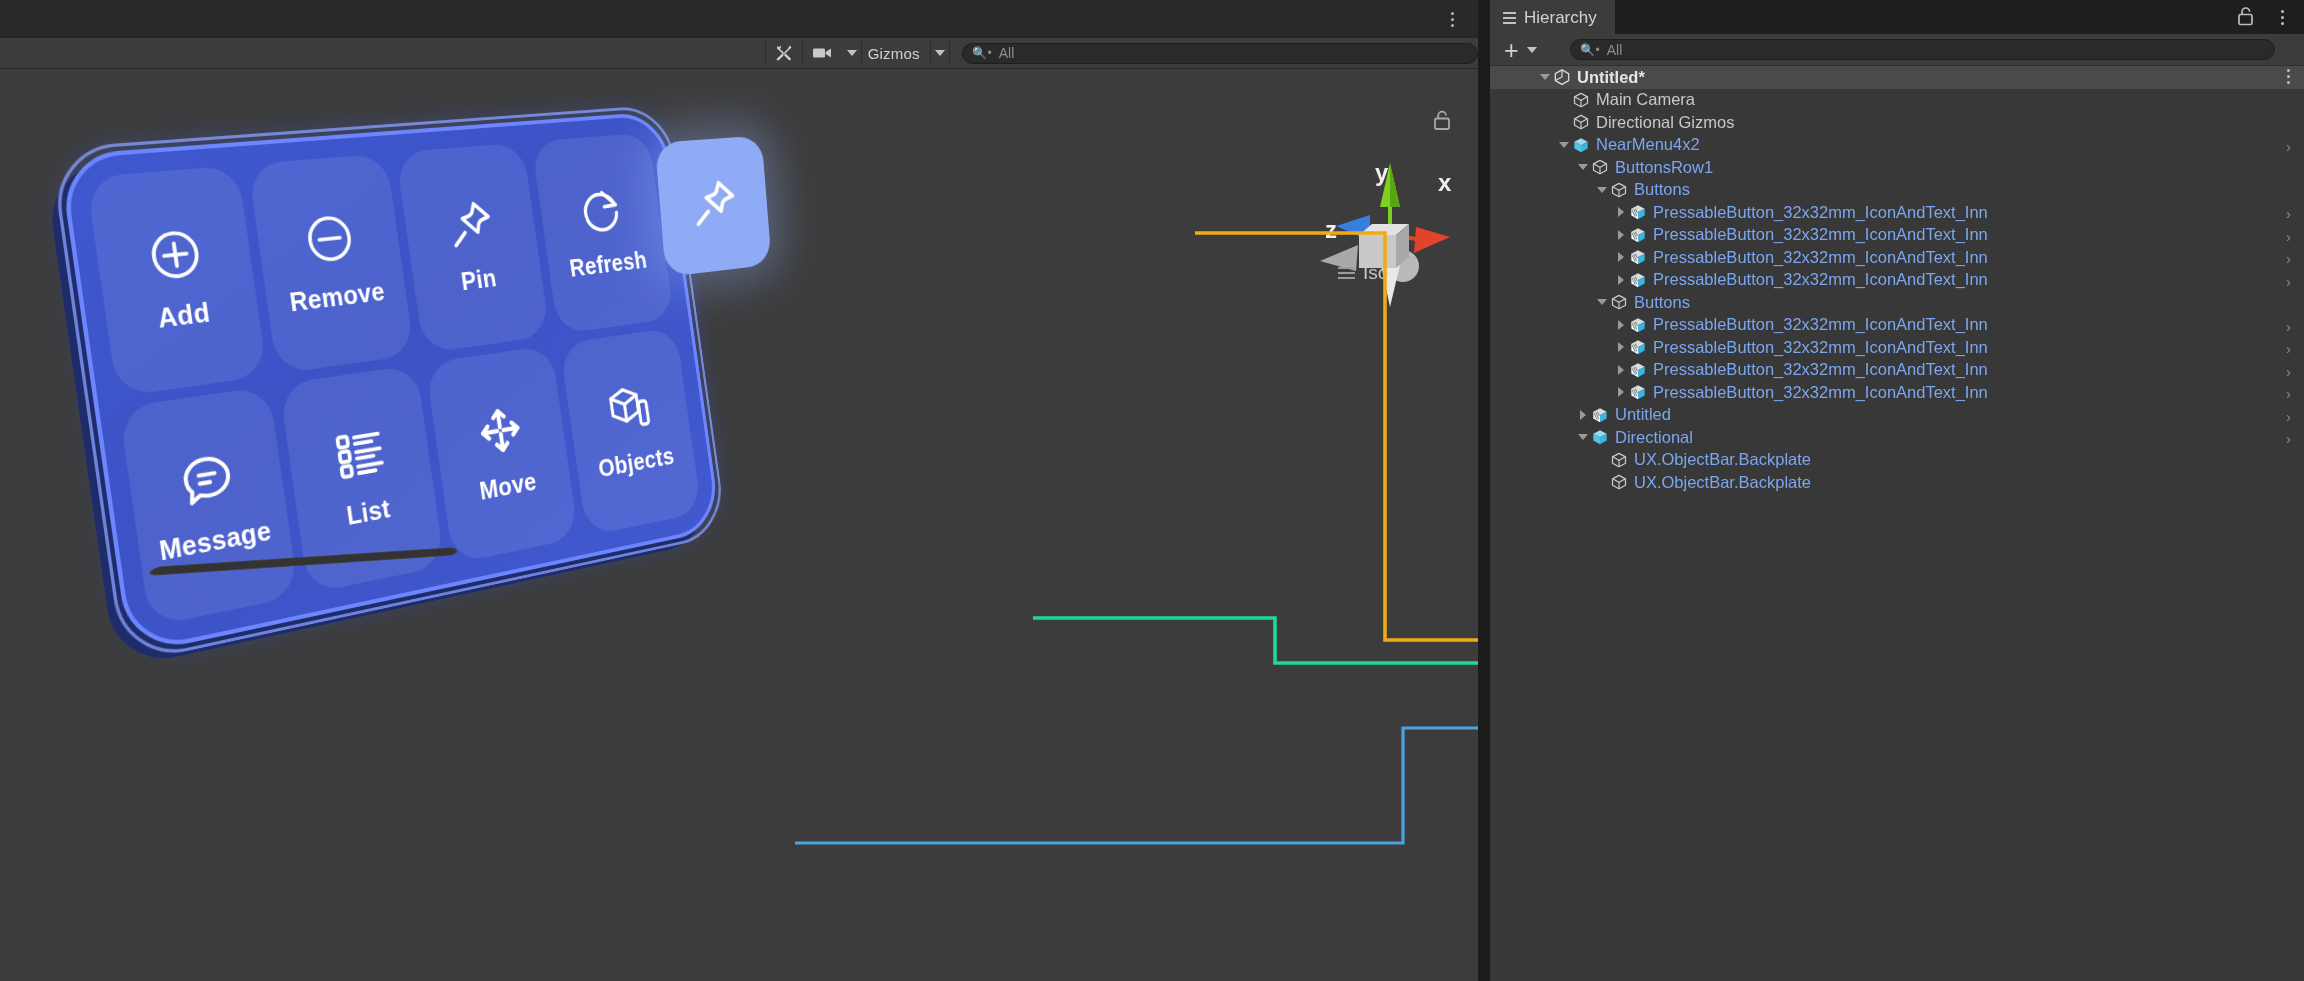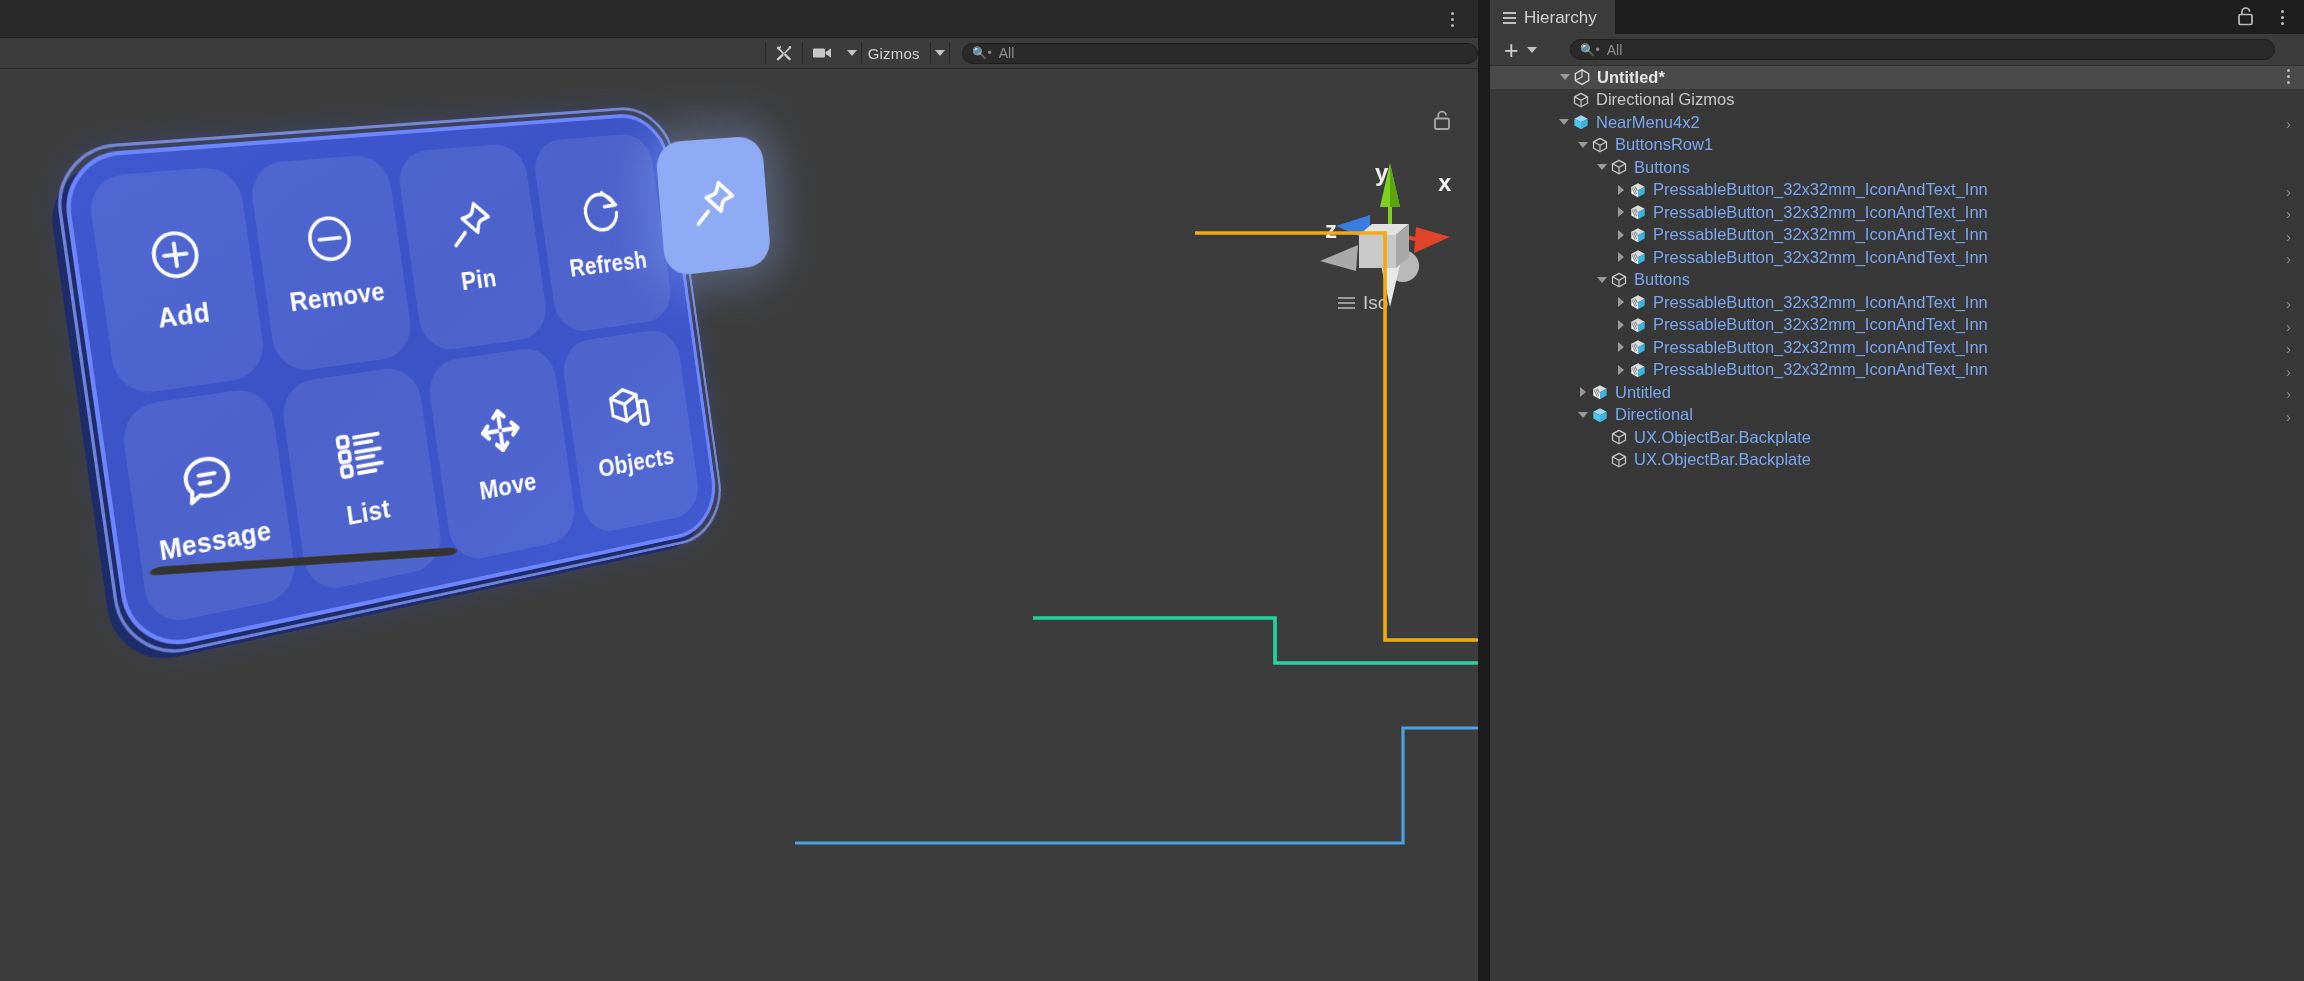--- a/index.html
+++ b/index.html
@@ -93,21 +93,21 @@
 
   
   .bar-shadow {
     position:absolute; left:152px; top:483px; width:310px; height:18px;
     background:#333333; border:2px solid #3f3f3f; border-radius:9px;
     transform: perspective(900px) rotateX(62deg) rotateZ(-8deg) skewX(-20deg);
   }
 
   
   .gizmo { position:absolute; left:1290px; top:60px; width:200px; height:190px; }
-  .iso-row { position:absolute; left:1338px; top:262px; display:flex; align-items:center; gap:8px;margin-top:30px; }
+  .iso-row { position:absolute; left:1338px; top:262px; display:flex; align-items:center; gap:8px; }
   .iso-lines { display:flex; flex-direction:column; gap:3px; }
   .iso-lines i { width:17px;height:2px;background:#9b9b9b;display:block;}
   .iso-txt { color:#c8c8c8; font-size:19px; }
   .lock-ic { position:absolute; left:1432px; top:105px; width:20px;height:22px;color:#a0a0a0;}
 
   
   .lines { position:absolute; left:0; top:0; width:1478px; height:981px; pointer-events:none; }
 
   
   .hier {
@@ -136,21 +136,21 @@
   .plus-btn .pl { color:#d0d0d0; font-size:25px; line-height:18px; font-weight:300;}
   .h-search {
     margin-left:20px; width:705px; height:21px; background:#2a2a2a; border:1px solid #1e1e1e;
     border-radius:11px; display:flex;align-items:center; gap:7px; padding:0 10px;
   }
   .h-search .sm{color:#8b8b8b;font-size:12px}
   .h-search .ph{color:#8e8e8e;font-size:14px}
 
   .tree { position:absolute; left:0; top:66px; width:814px; height:915px; background:#383838; overflow:hidden;}
   .row { position:relative; height:22.5px; display:flex; align-items:center; cursor:pointer; }
-  .row.sel { background:#4a4a4a;padding-left:20px; }
+  .row.sel { background:#4a4a4a; }
   .tw { width:17px; height:22px; display:flex; align-items:center; justify-content:center; flex:0 0 17px;}
   .tri-d { width:0;height:0;border-left:5px solid transparent;border-right:5px solid transparent;border-top:6px solid #9a9a9a;}
   .tri-r { width:0;height:0;border-top:5px solid transparent;border-bottom:5px solid transparent;border-left:6px solid #9a9a9a;}
   .gico { width:18px;height:18px;flex:0 0 18px;margin-right:6px; }
   .gico svg{width:100%;height:100%;display:block;}
   .rname { font-size:16.5px; white-space:nowrap; }
   .rname.plain { color:#c8c8c8; }
   .rname.prefab { color:#7ba6f0; }
   .rname.white { color:#e6e6e6; font-weight:bold; }
   .rowchev { position:absolute; right:13px; top:4px; color:#8d8d8d; font-size:15px; }
@@ -428,20 +428,31 @@
         </div>
         <div class="row">
           <div style="width: 65px; flex: 0 0 auto;"></div>
           <div class="tw"></div>
           <div class="gico">
             <svg viewBox="0 0 20 20">
               <path d="M10 2.6 L17.2 6.5 V13.6 L10 17.5 L2.8 13.6 V6.5 Z" fill="none" stroke="#c9c9c9" stroke-width="1.4" stroke-linejoin="round"></path>
               <path d="M2.8 6.5 L10 10.3 L17.2 6.5 M10 10.3 V17.5" fill="none" stroke="#c9c9c9" stroke-width="1.3"></path>
             </svg>
           </div>
+          <span class="rname plain">Main Camera</span>
+        </div>
+        <div class="row">
+          <div style="width: 65px; flex: 0 0 auto;"></div>
+          <div class="tw"></div>
+          <div class="gico">
+            <svg viewBox="0 0 20 20">
+              <path d="M10 2.6 L17.2 6.5 V13.6 L10 17.5 L2.8 13.6 V6.5 Z" fill="none" stroke="#c9c9c9" stroke-width="1.4" stroke-linejoin="round"></path>
+              <path d="M2.8 6.5 L10 10.3 L17.2 6.5 M10 10.3 V17.5" fill="none" stroke="#c9c9c9" stroke-width="1.3"></path>
+            </svg>
+          </div>
           <span class="rname plain">Directional Gizmos</span>
         </div>
         <div class="row">
           <div style="width: 65px; flex: 0 0 auto;"></div>
           <div class="tw">
             <span class="tri-d"></span>
           </div>
           <div class="gico">
             <svg viewBox="0 0 20 20">
               <path d="M10 2.4 L17.4 6.4 L10 10.4 L2.6 6.4 Z" fill="#9bd8ef"></path>

